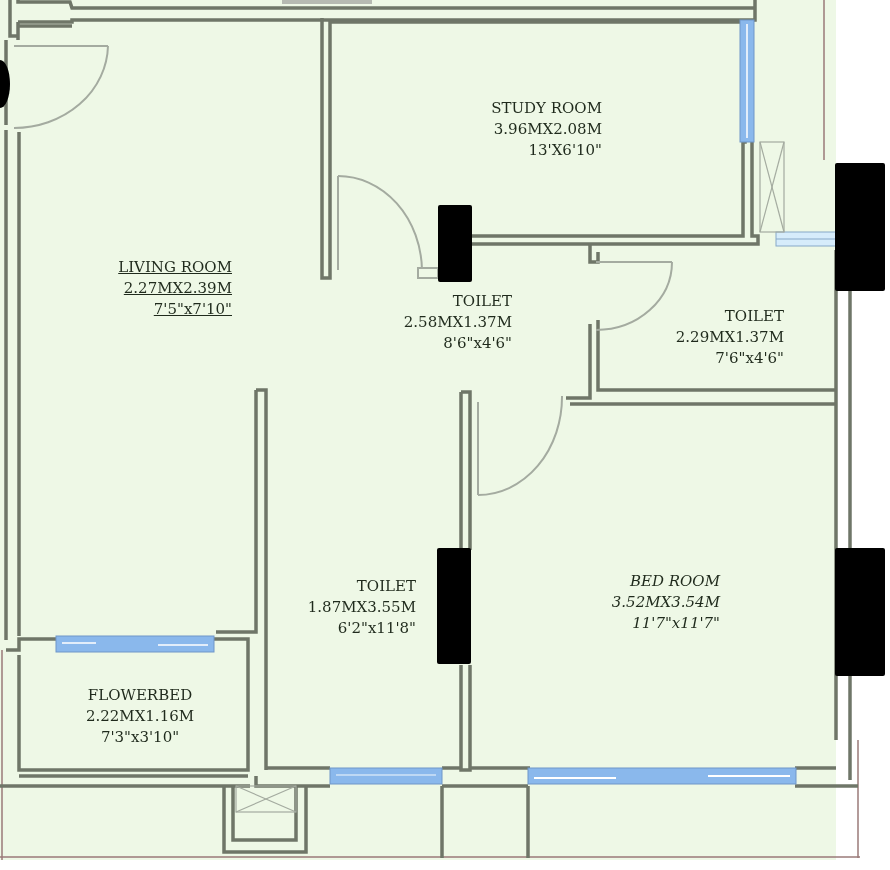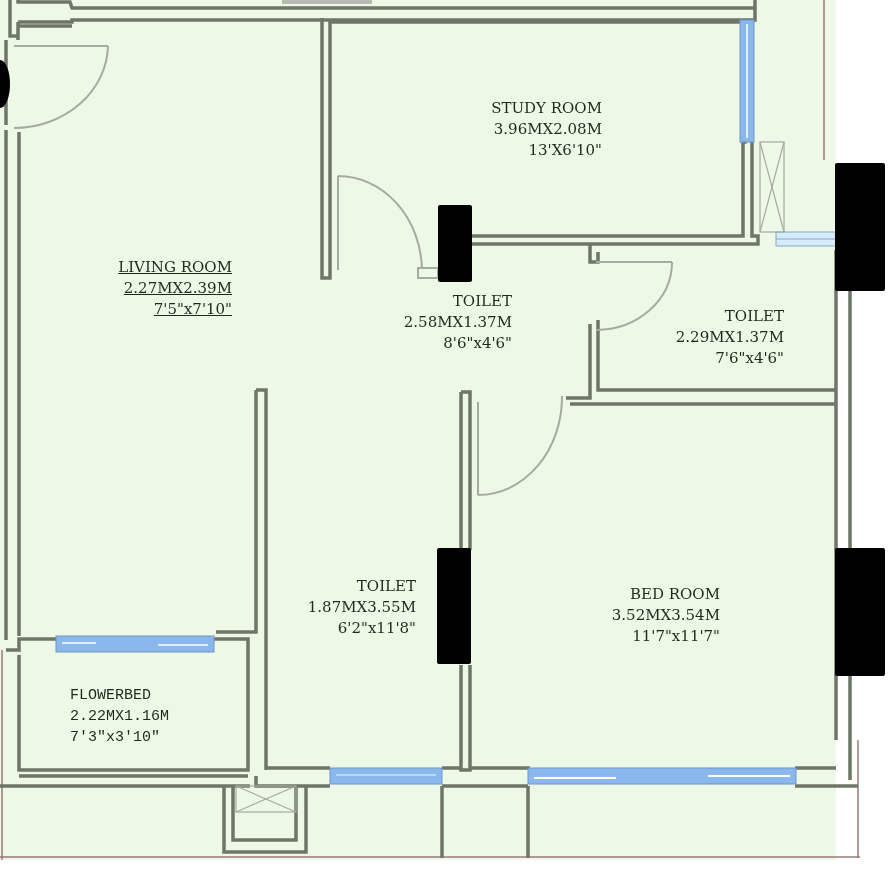--- a/index.html
+++ b/index.html
@@ -1,19 +1,19 @@
 <!DOCTYPE html>
 <html><head>
 <meta charset="utf-8">
 <style>
   html, body { margin: 0; padding: 0; background: #ffffff; }
   body { width: 890px; height: 870px; position: relative; overflow: hidden; font-family: "DejaVu Serif", "Liberation Serif", serif; }
   #plan { position: absolute; left: 0; top: 0; width: 890px; height: 870px; }
   .label { position: absolute; color: #1f2a1c; font-size: 15px; line-height: 21px; text-align: right; white-space: nowrap; letter-spacing: 0; }
-  .label.left { text-align: left; font-family: Liberation Mono, monospace; }
+  .label.left { text-align: center; }
   .label span { display: block; }
 </style>
 </head>
 <body>
 
 <svg id="plan" viewBox="0 0 890 870" xmlns="http://www.w3.org/2000/svg">
 
   <rect x="0" y="0" width="890" height="870" fill="#ffffff"></rect>
   <rect x="0" y="0" width="860" height="860" fill="#eef8e6"></rect>
   <rect x="836" y="0" width="54" height="870" fill="#ffffff"></rect>
@@ -153,21 +153,21 @@
   <span>2.29MX1.37M</span>
   <span>7'6"x4'6"</span>
 </div>
 
 <div class="label" style="left:284px; top:576px; width:132px;">
   <span>TOILET</span>
   <span>1.87MX3.55M</span>
   <span>6'2"x11'8"</span>
 </div>
 
-<div class="label" style="left:586px; top:584px; width:134px;">
+<div class="label" style="left:586px; top:571px; width:134px;font-style:italic;">
   <span>BED ROOM</span>
   <span>3.52MX3.54M</span>
   <span>11'7"x11'7"</span>
 </div>
 
 <div class="label left" style="left:70px; top:685px; width:140px;">
   <span>FLOWERBED</span>
   <span>2.22MX1.16M</span>
   <span>7'3"x3'10"</span>
 </div>

